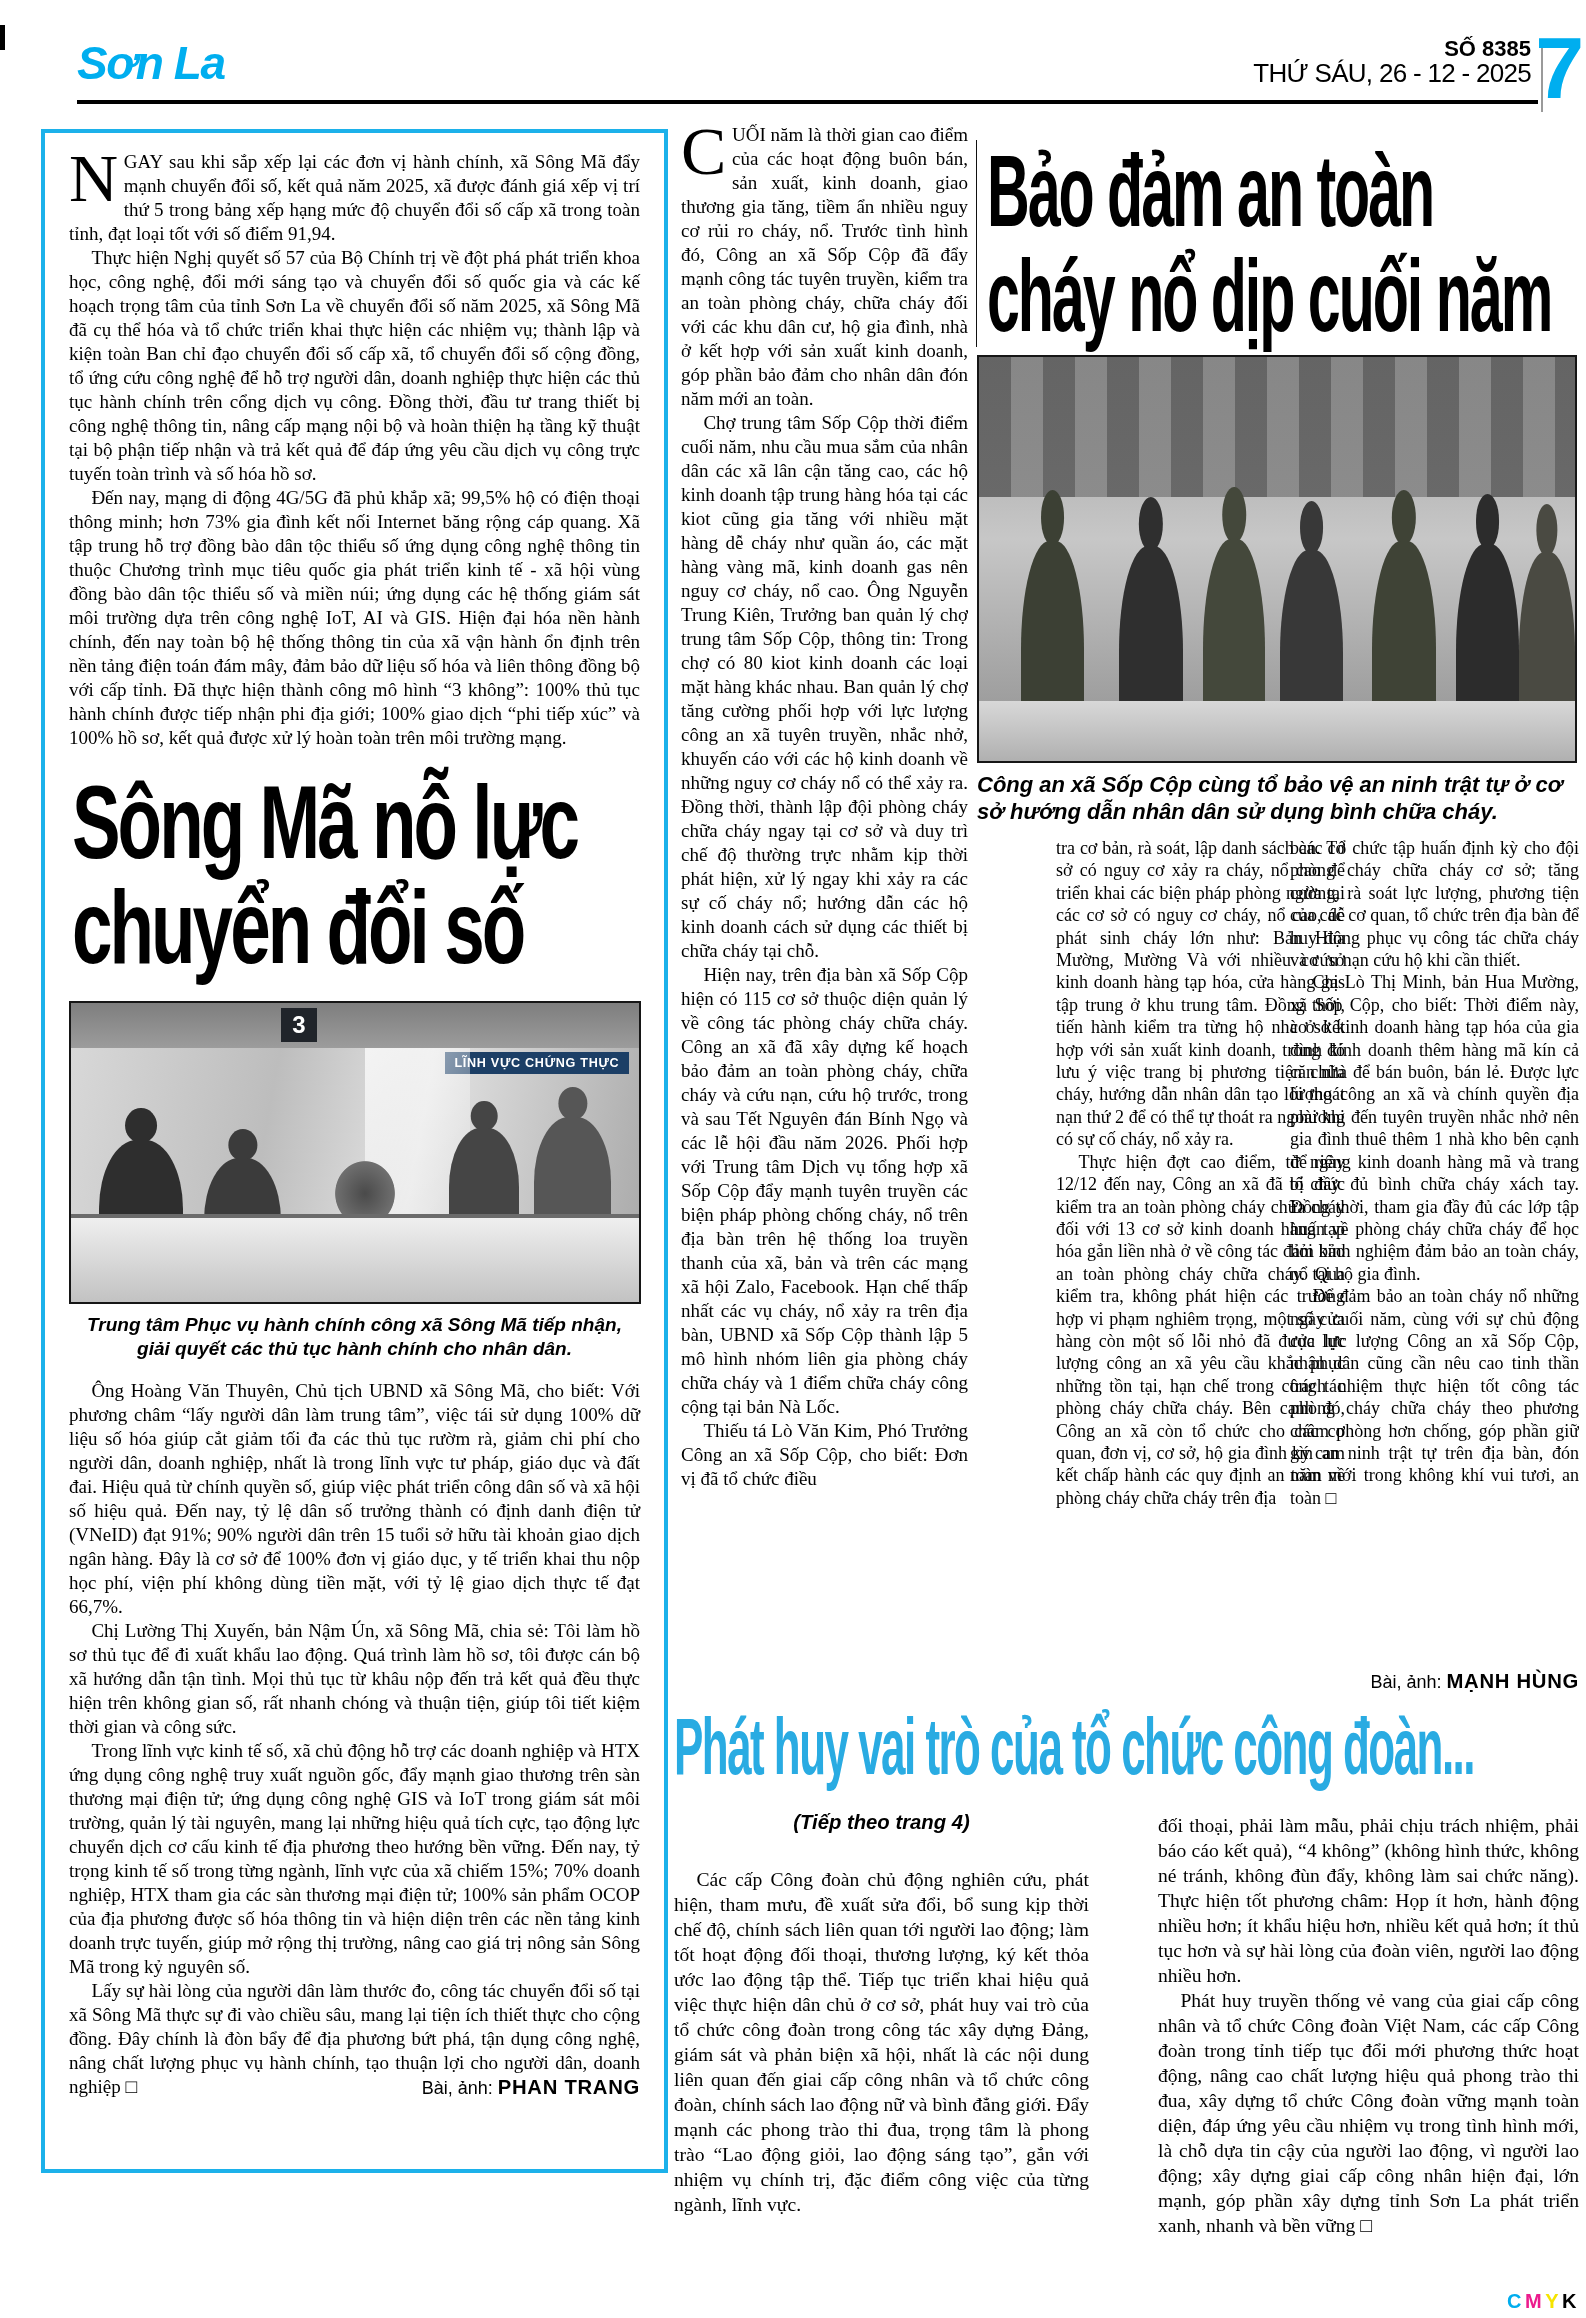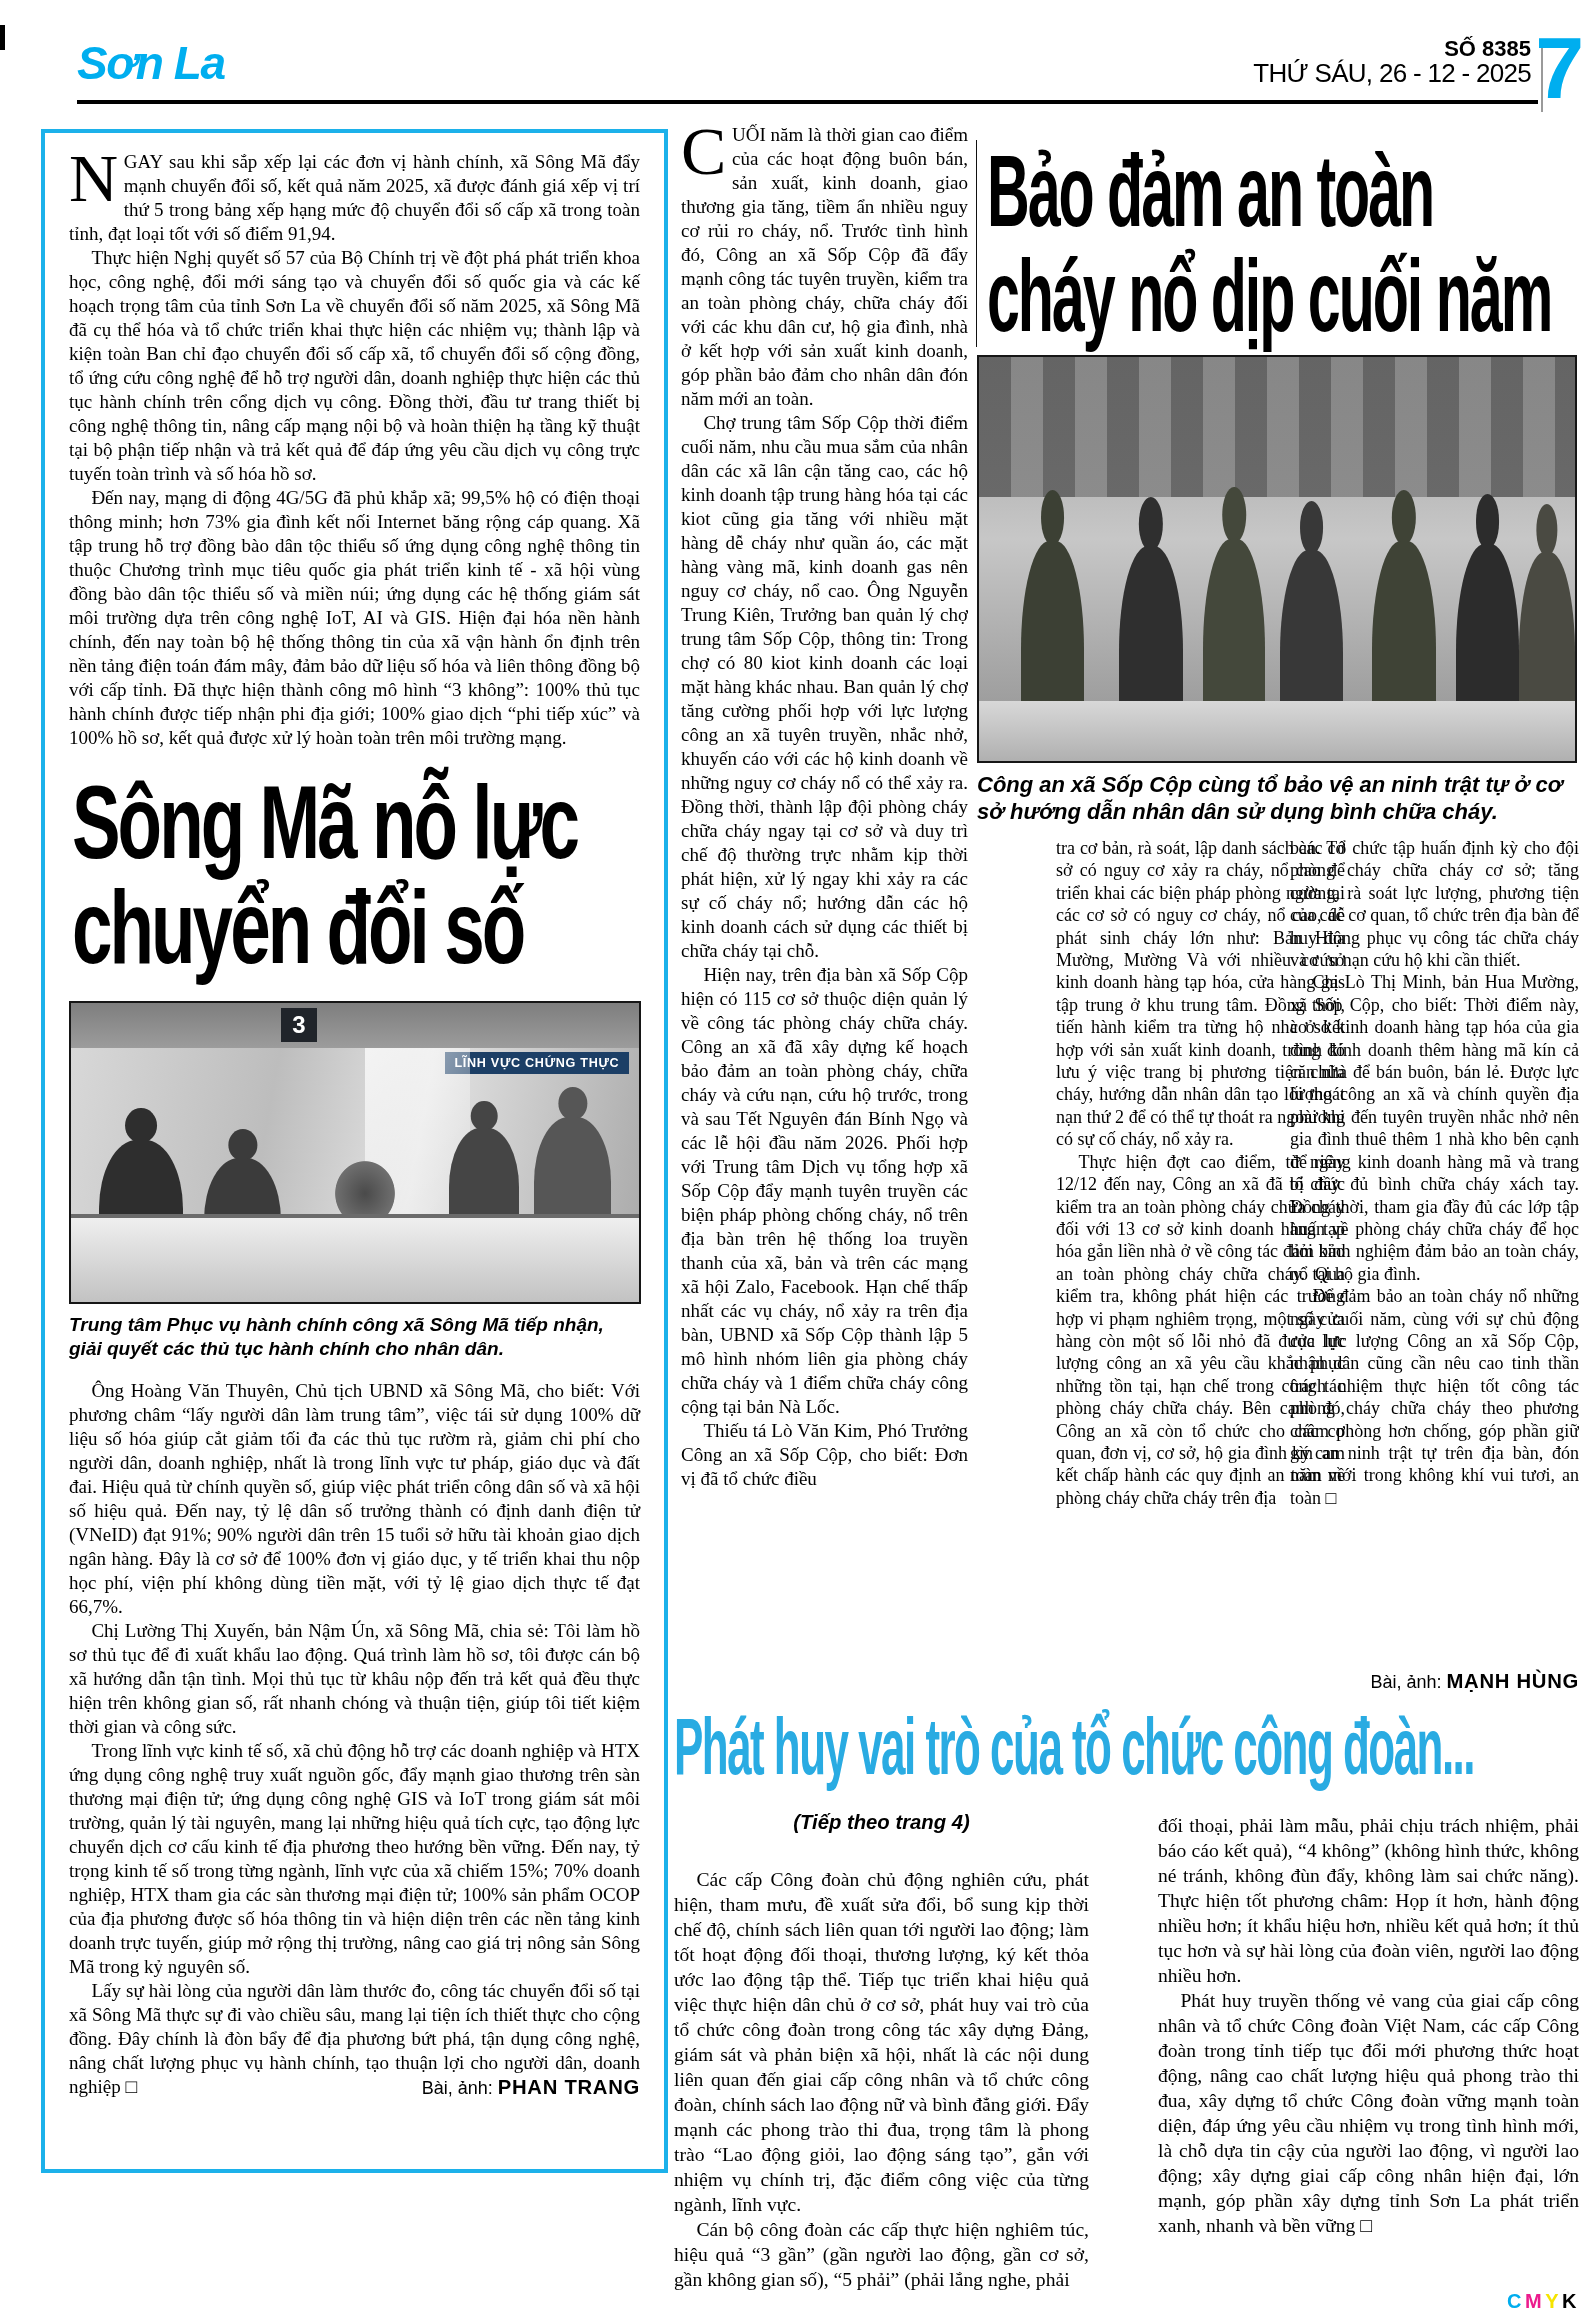--- a/index.html
+++ b/index.html
@@ -39,21 +39,21 @@
   .ph-banner{position:absolute;right:9.8px;top:49px;padding:4.2px 9.8px;background:#1c3f66;color:#fff;
              font-family:"Liberation Sans",sans-serif;font-weight:bold;font-size:12.6px;letter-spacing:0.7px;}
   .ph-glass{position:absolute;left:294px;top:45px;width:105px;height:168px;background:linear-gradient(115deg,rgba(255,255,255,.75),rgba(255,255,255,.15));}
   .ph-counter{position:absolute;left:0;bottom:0;width:100%;height:84px;background:linear-gradient(#efefef,#c2c2c2);border-top:4.2px solid #6b6b6b;}
   .ph-plant{position:absolute;left:252px;bottom:63px;width:84px;height:91px;background:radial-gradient(closest-side,#4a4a4a,#6f6f6f 70%,transparent 72%);border-radius:50%;}
   .fig{position:absolute;}
   .fig::before{content:"";position:absolute;left:50%;transform:translateX(-50%);top:0;width:38%;height:24%;
                border-radius:50%;background:var(--c,#333);}
   .fig::after{content:"";position:absolute;left:0;top:22%;width:100%;height:78%;
               border-radius:45% 45% 10% 10% / 60% 60% 8% 8%;background:var(--c,#333);}
-  .songma-caption{margin:9.8px 0 18px;}
+  .songma-caption{margin:9.8px 0 18px;text-align:center;}
   .songma-byline{margin-top:-23px;}
   
   .fire-col1{position:absolute;left:681px;top:123px;width:287px;height:1559px;overflow:hidden;}
   .fire-vrule{position:absolute;left:976px;top:140px;width:1.4px;height:207px;background:#111;}
   .fire-hl{position:absolute;left:987px;top:139px;width:596px;}
   .fire-hl-line{font-family:"Liberation Sans",sans-serif;font-weight:bold;font-size:102px;line-height:105px;
                 letter-spacing:-3.5px;transform:scaleX(.58);transform-origin:left center;white-space:nowrap;}
   .fire-photo{position:absolute;left:977px;top:355px;width:600px;height:408px;
               background:linear-gradient(180deg,#9e9e9e 0%,#c7c7c7 45%,#8f8f8f 100%);}
   .ph-racks{position:absolute;left:0;top:0;width:100%;height:140px;
@@ -174,21 +174,20 @@
   <div class="byline fire-byline">
     <span>Bài, ảnh:</span>
     <b>MẠNH HÙNG</b>
   </div>
 
   <div class="union-hl">Phát huy vai trò của tổ chức công đoàn...</div>
   <div class="union-cont">(Tiếp theo trang 4)</div>
 
   <div class="union-col1 union-copy">
     <p class="indent">Các cấp Công đoàn chủ động nghiên cứu, phát hiện, tham mưu, đề xuất sửa đổi, bổ sung kịp thời chế độ, chính sách liên quan tới người lao động; làm tốt hoạt động đối thoại, thương lượng, ký kết thỏa ước lao động tập thể. Tiếp tục triển khai hiệu quả việc thực hiện dân chủ ở cơ sở, phát huy vai trò của tổ chức công đoàn trong công tác xây dựng Đảng, giám sát và phản biện xã hội, nhất là các nội dung liên quan đến giai cấp công nhân và tổ chức công đoàn, chính sách lao động nữ và bình đẳng giới. Đẩy mạnh các phong trào thi đua, trọng tâm là phong trào “Lao động giỏi, lao động sáng tạo”, gắn với nhiệm vụ chính trị, đặc điểm công việc của từng ngành, lĩnh vực.</p>
-    <p class="indent">Cán bộ công đoàn các cấp thực hiện nghiêm túc, hiệu quả “3 gần” (gần người lao động, gần cơ sở, gần không gian số), “5 phải” (phải lắng nghe, phải</p>
   </div>
 
   <div class="union-col2 union-copy">
     <p>đối thoại, phải làm mẫu, phải chịu trách nhiệm, phải báo cáo kết quả), “4 không” (không hình thức, không né tránh, không đùn đẩy, không làm sai chức năng). Thực hiện tốt phương châm: Họp ít hơn, hành động nhiều hơn; ít khẩu hiệu hơn, nhiều kết quả hơn; ít thủ tục hơn và sự hài lòng của đoàn viên, người lao động nhiều hơn.</p>
     <p class="indent">Phát huy truyền thống vẻ vang của giai cấp công nhân và tổ chức Công đoàn Việt Nam, các cấp Công đoàn trong tỉnh tiếp tục đổi mới phương thức hoạt động, nâng cao chất lượng hiệu quả phong trào thi đua, xây dựng tổ chức Công đoàn vững mạnh toàn diện, đáp ứng yêu cầu nhiệm vụ trong tình hình mới, là chỗ dựa tin cậy của người lao động, vì người lao động; xây dựng giai cấp công nhân hiện đại, lớn mạnh, góp phần xây dựng tỉnh Sơn La phát triển xanh, nhanh và bền vững □</p>
   </div>
 
   <div class="cmyk">
     <span class="c-c">C</span><span class="c-m">M</span><span class="c-y">Y</span><span class="c-k">K</span>
   </div>

